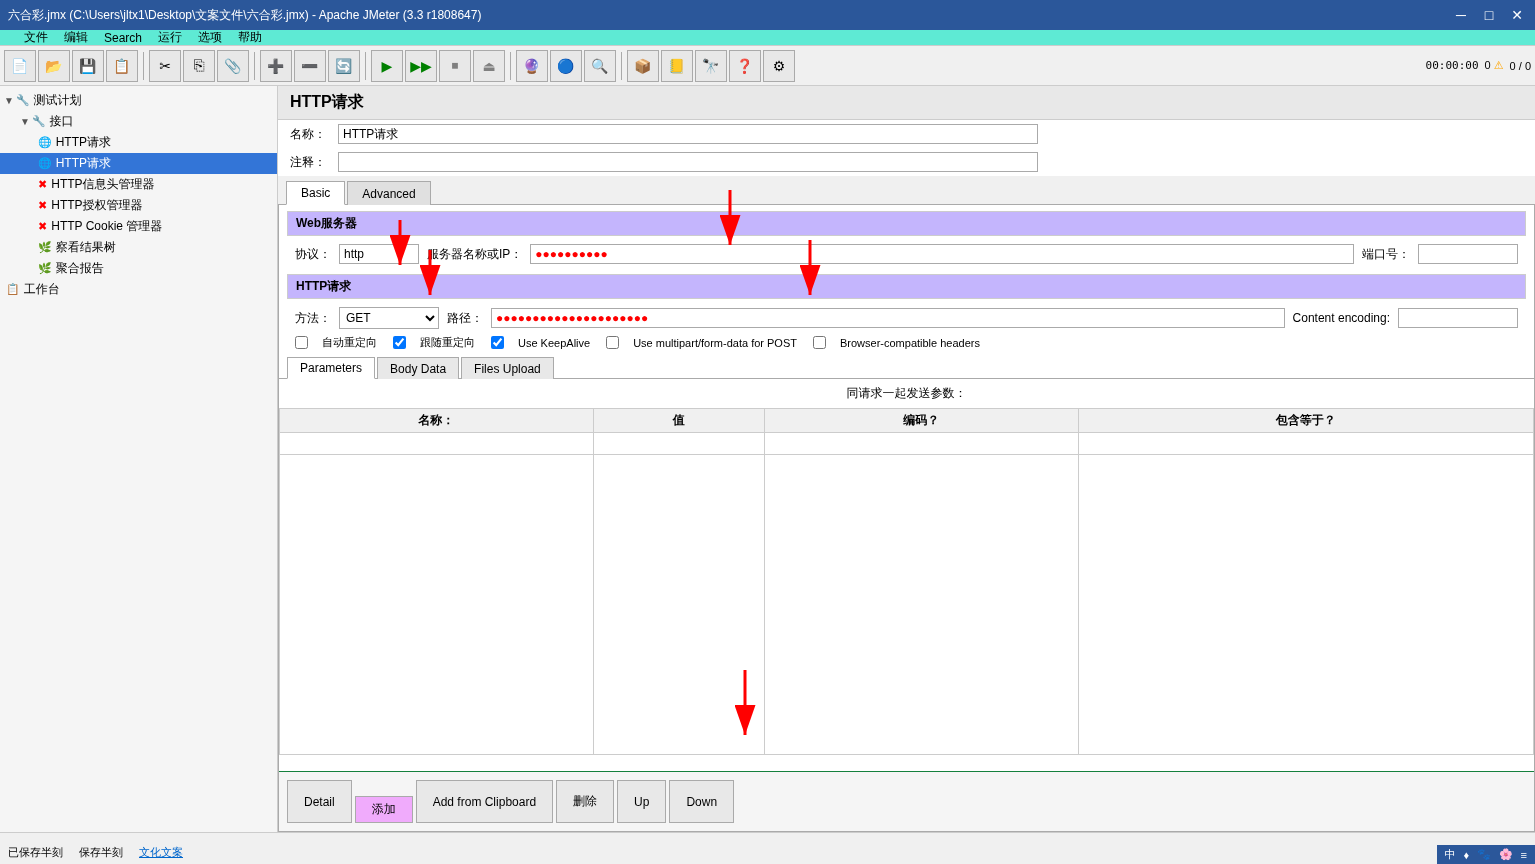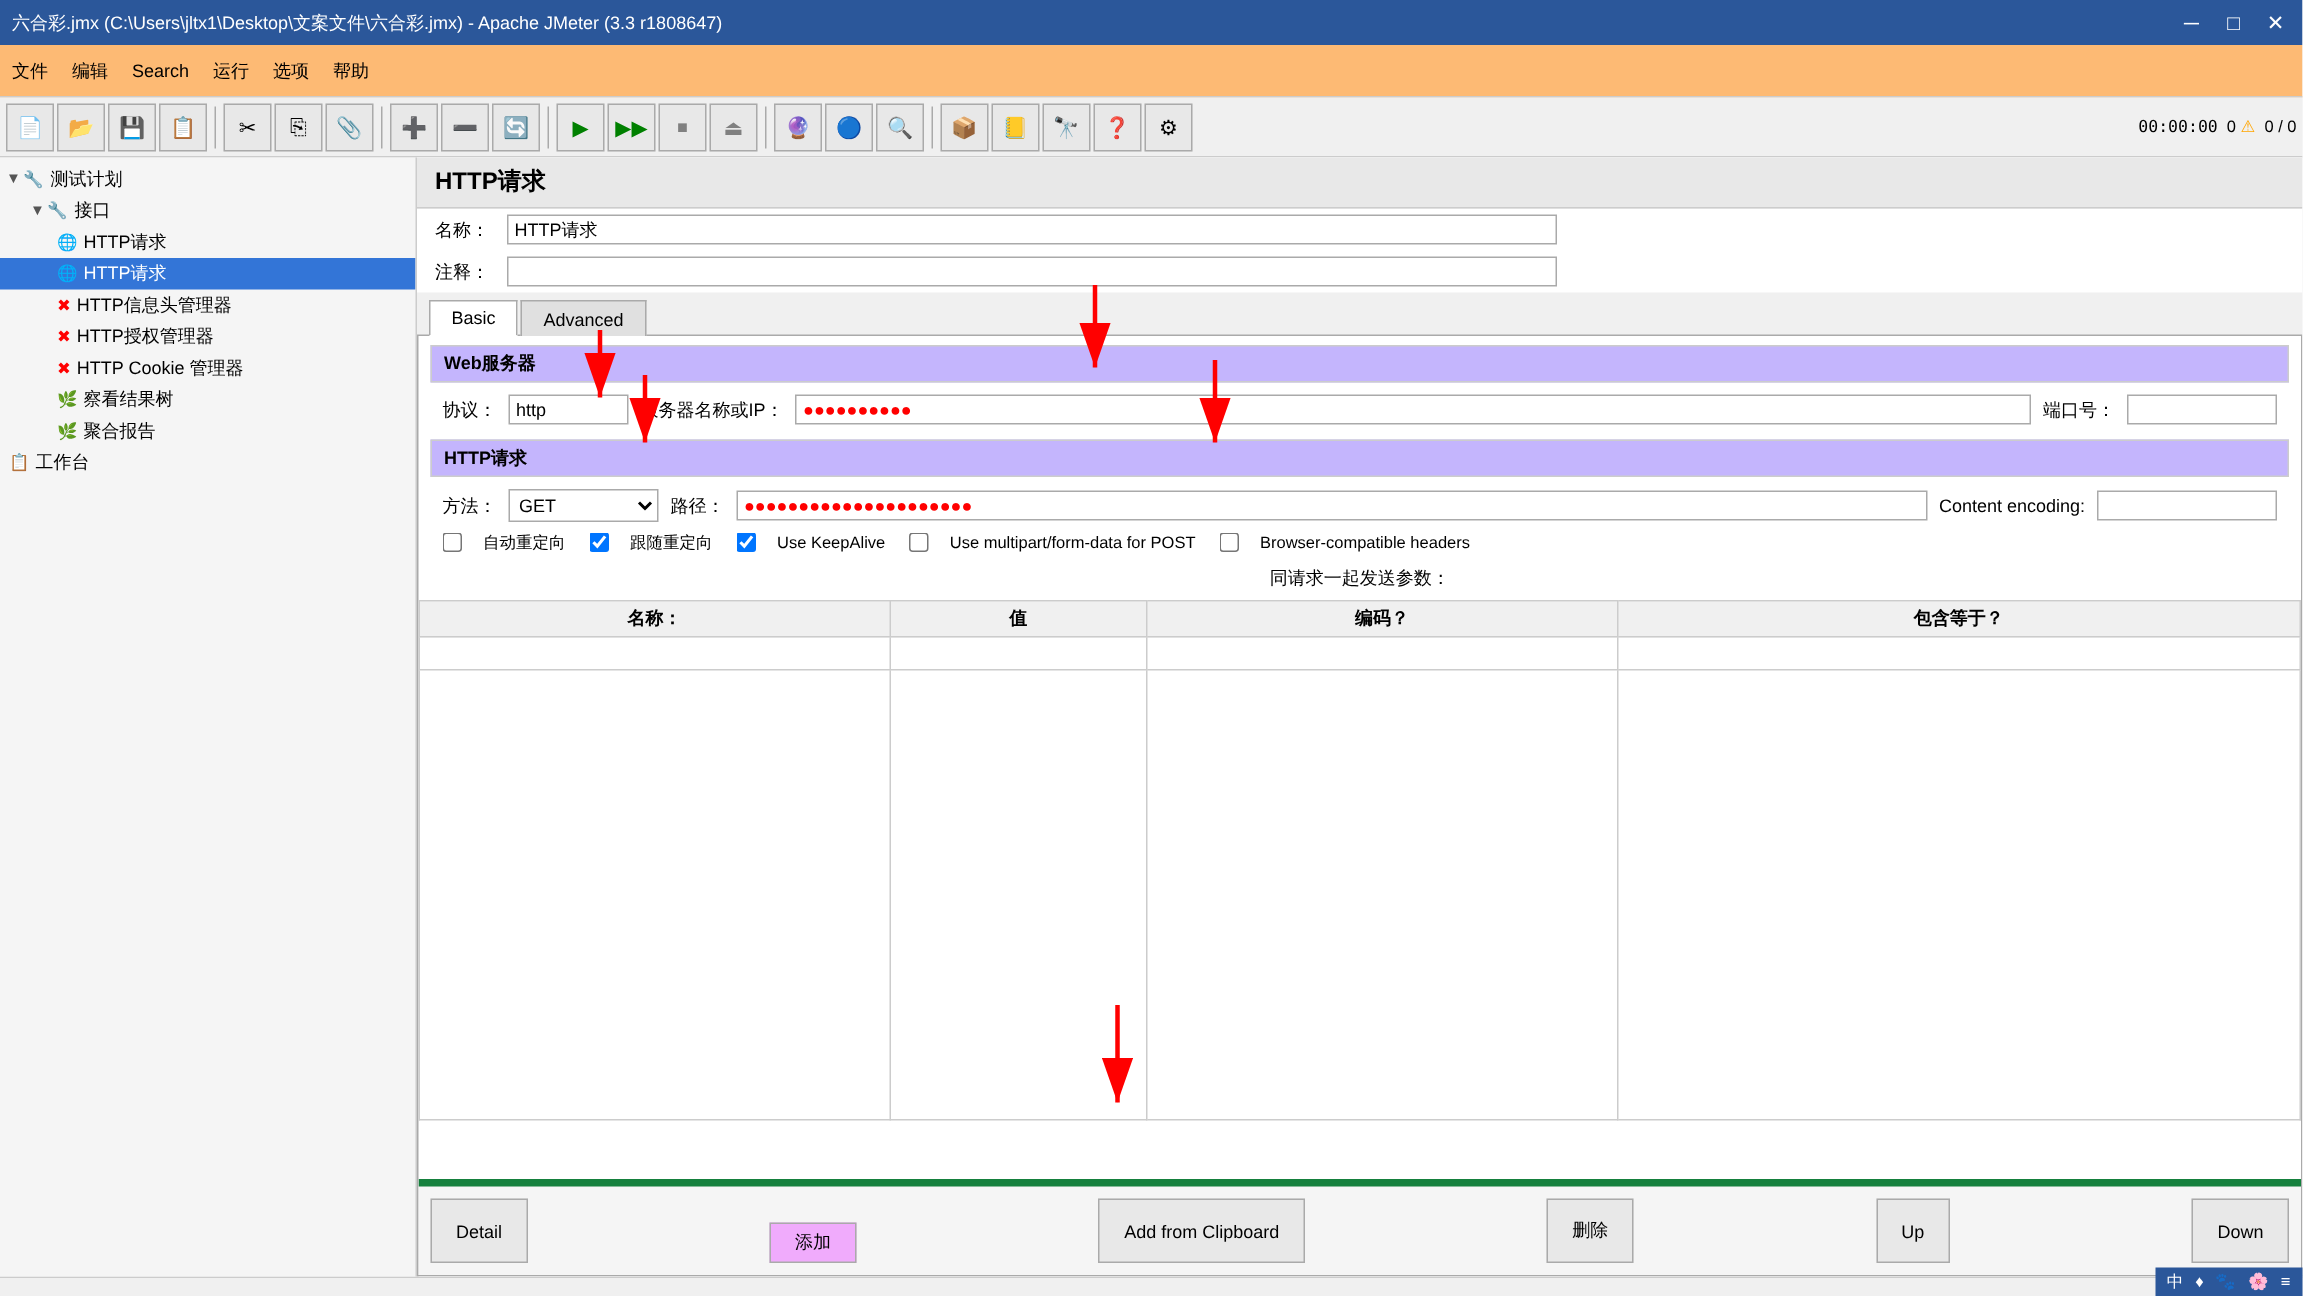--- a/index.html
+++ b/index.html
@@ -17,25 +17,25 @@
     }
     #title-bar .window-controls { display: flex; gap: 8px; }
     #title-bar .win-btn { 
       width: 20px; height: 20px; 
       border: none; background: transparent; color: white; 
       cursor: pointer; font-size: 14px; display: flex; align-items: center; justify-content: center;
     }
 
     
     #menu-bar {
-      background: #fdba74;
-      height: 35px;
-      display: flex;
-      align-items: center;
-      padding: 0 0;
+      background: #5eead4;
+      height: 16px;
+      display: flex;
+      align-items: center;
+      padding: 0 16px;
       border-bottom: 1px solid #ccc;
     }
     #menu-bar .menu-item {
       padding: 2px 8px;
       cursor: pointer;
       font-size: 12px;
     }
 
     
     #toolbar {
@@ -236,24 +236,24 @@
     }
     .params-table td {
       border: 1px solid #ccc;
       padding: 3px 8px;
       height: 22px;
     }
 
     
     .bottom-buttons {
       display: flex;
-      justify-content: space-between;
-      gap: 16px;
+      justify-content: flex-start;
+      gap: 3px;
       padding: 8px;
-      border-top: 5px solid #15803d;
+      border-top: 1px solid #15803d;
       background: #f5f5f5;
     }
     .action-btn {
       padding: 4px 16px;
       border: 1px solid #aaa;
       background: #e8e8e8;
       cursor: pointer;
       font-size: 12px;
     }
     .action-btn.primary { background: #f0abfc; margin-top: 16px; }
@@ -484,20 +484,25 @@
         <label class="option-item">
           <input type="checkbox" style="">
           <span>Use multipart/form-data for POST</span>
         </label>
         <label class="option-item">
           <input type="checkbox" style="">
           <span>Browser-compatible headers</span>
         </label>
       </div>
 
+      <div class="inner-tab-bar">
+        <button class="inner-tab-btn active">Parameters</button>
+        <button class="inner-tab-btn">Body Data</button>
+        <button class="inner-tab-btn">Files Upload</button>
+      </div>
 
       <div class="params-area">
         <div class="params-title">同请求一起发送参数：</div>
         <table class="params-table">
           <thead>
             <tr>
               <th>名称：</th>
               <th>值</th>
               <th>编码？</th>
               <th>包含等于？</th>

